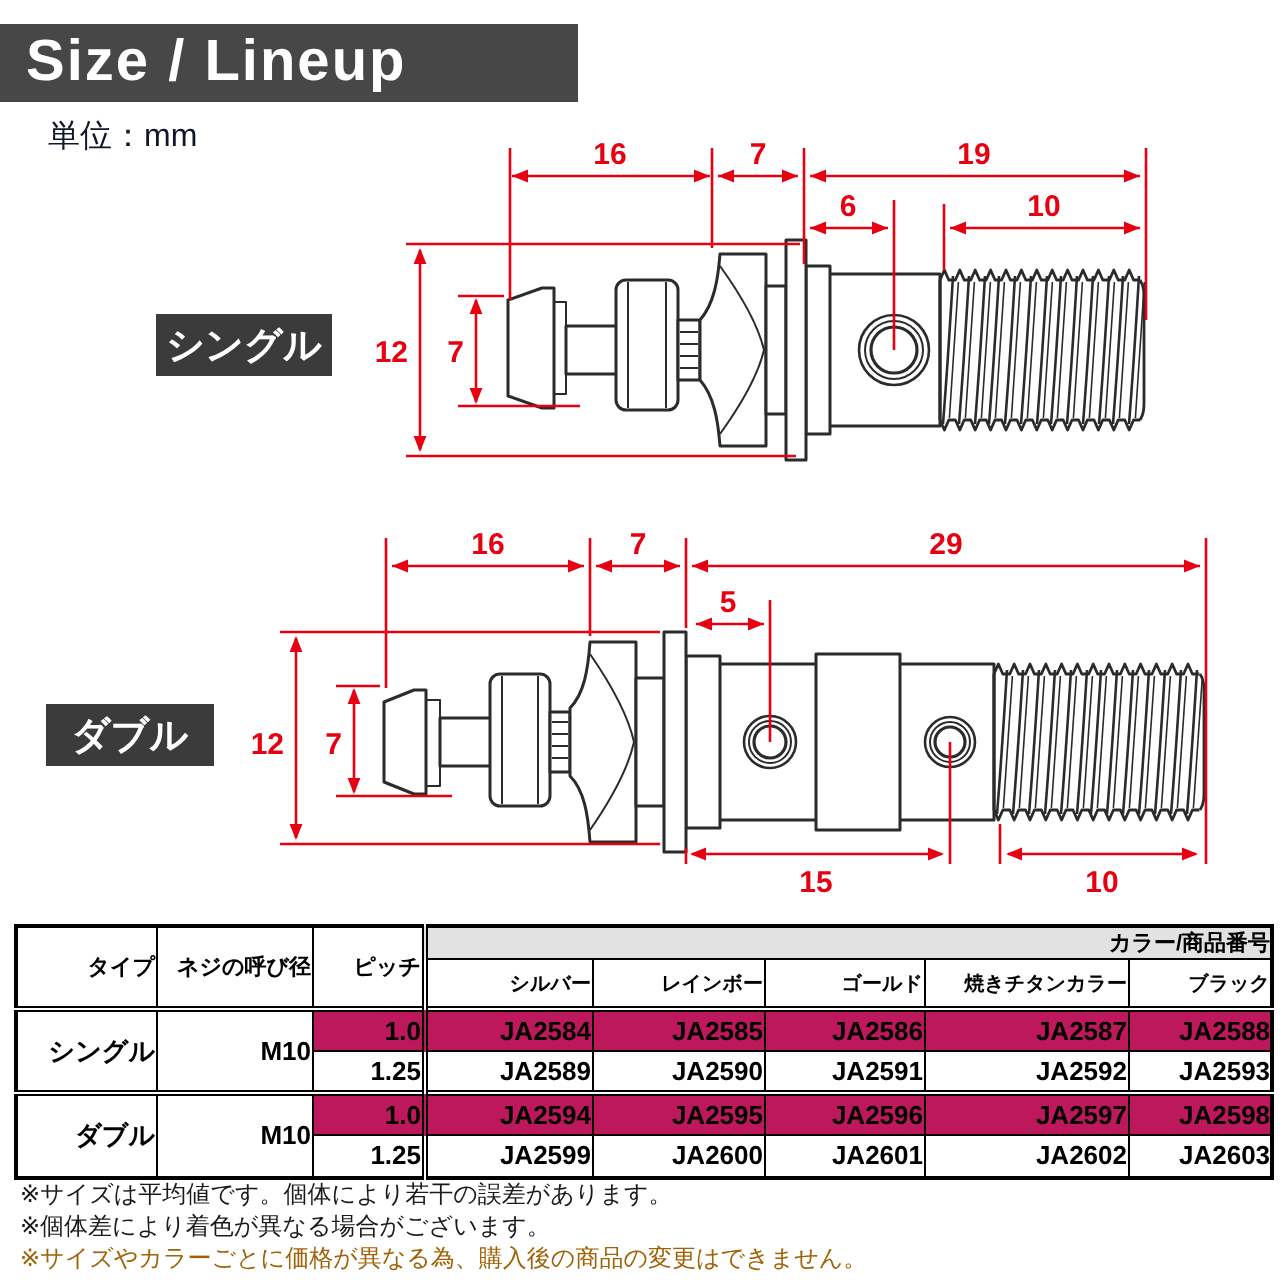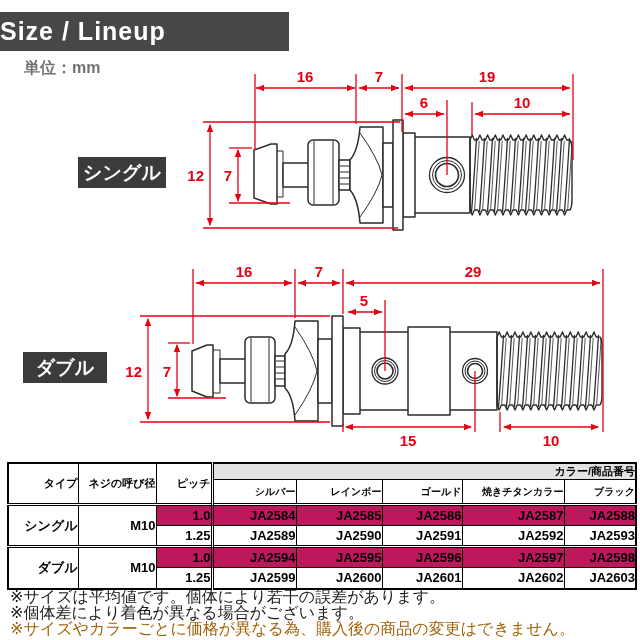--- a/index.html
+++ b/index.html
@@ -1,22 +1,22 @@
 <!DOCTYPE html>
 <html><head>
 <meta charset="utf-8">
 <style>
   html,body{margin:0;padding:0;background:#fff;}
   body{width:640px;height:640px;overflow:hidden;font-family:"Liberation Sans","DejaVu Sans",sans-serif;}
   .canvas{position:relative;width:640px;height:640px;background:#fff;}
 
   .banner{position:absolute;left:0;top:12px;width:289px;height:39px;background:#474747;display:flex;align-items:center;}
-  .banner span{color:#fff;font-size:25px;font-weight:bold;letter-spacing:1px;}
-
-  .unit{position:absolute;left:24px;top:58px;color:#737373;font-size:16px;font-weight:bold;}
+  .banner span{color:#fff;font-size:29px;font-weight:bold;padding-left:13px;letter-spacing:1px;}
+
+  .unit{position:absolute;left:24px;top:58px;color:#0f172a;font-size:16px;font-weight:normal;}
 
   .badge{position:absolute;background:#3b3b3b;color:#fff;font-size:19px;font-weight:bold;
          display:flex;align-items:center;justify-content:center;height:31px;}
   .badge-single{left:78px;top:157px;width:88px;}
   .badge-double{left:23px;top:352px;width:84px;}
 
   svg.draw{position:absolute;left:0;top:0;width:640px;height:640px;}
   .ink path,.ink rect{fill:#fff;stroke:#2b2b2b;stroke-width:1.5;stroke-linejoin:round;}
   .ink line{stroke:#2b2b2b;stroke-width:1.5;}
   .ink circle{fill:#fff;stroke:#2b2b2b;stroke-width:1.6;}
@@ -36,21 +36,21 @@
   table.spec th{font-size:10px;font-weight:bold;}
   table.spec td{font-size:13px;font-weight:bold;}
   tr.hrow1 th{height:15px;font-size:11px;}
   tr.hrow2 th{height:23px;}
   tbody tr{height:21px;}
   .g1{background:#e2e2e2;}
   .sh{background:#be185d;}
   .dl{border-left:3px double #000 !important;}
   .dt{border-top:3px double #000 !important;}
 
-  .notes{position:absolute;left:10px;top:589px;font-size:16px;line-height:16px;color:#1a1a1a;}
+  .notes{position:absolute;left:10px;top:589px;font-size:12px;line-height:16px;color:#1a1a1a;}
   .notes .warn{color:#a16207;}
 </style>
 </head>
 <body>
 
 <div class="canvas">
 
   <div class="banner">
     <span>Size / Lineup</span>
   </div>

